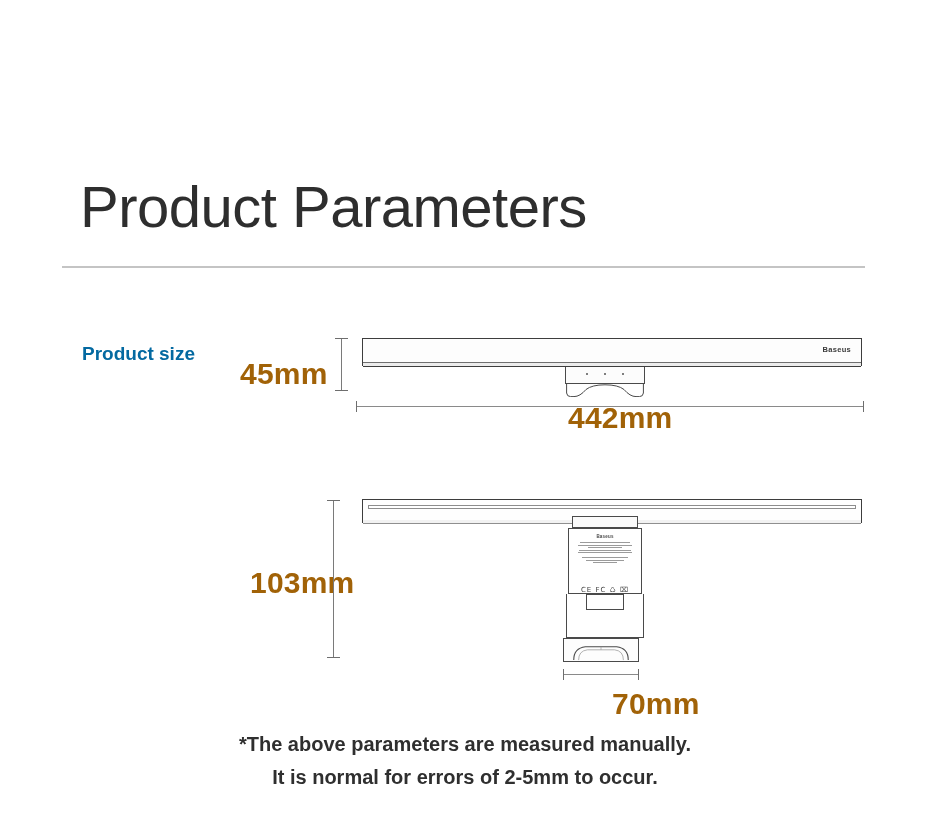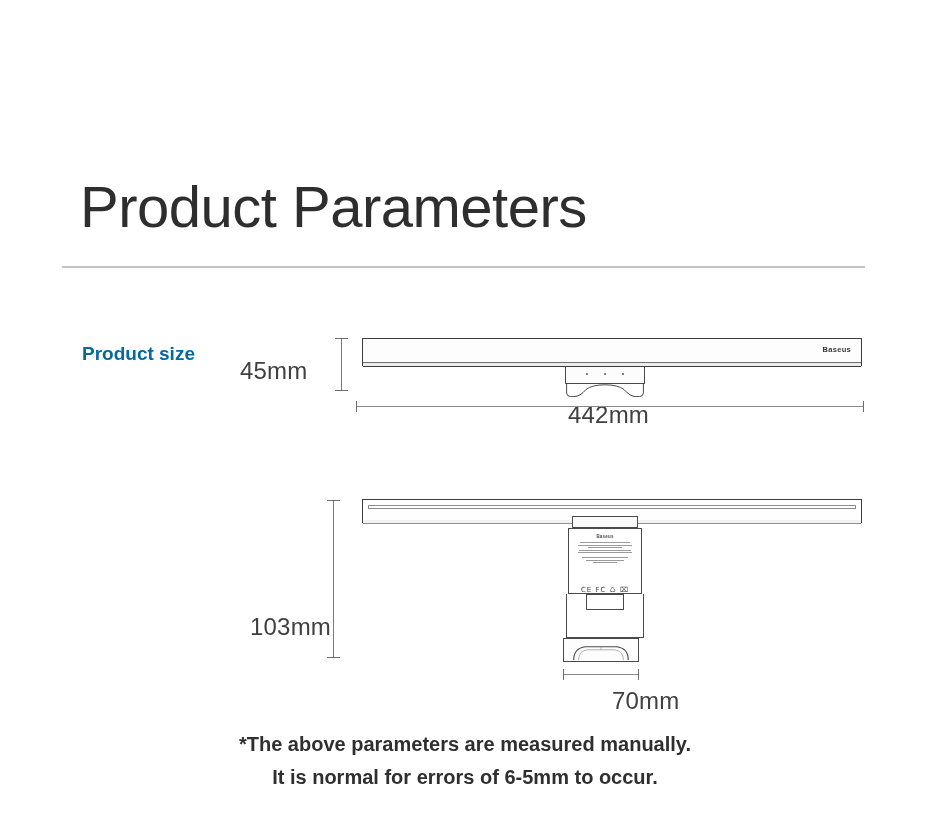--- a/index.html
+++ b/index.html
@@ -46,29 +46,29 @@
     position: absolute;
     left: 82px;
     top: 343px;
     font-size: 19px;
     font-weight: 700;
     color: #0369a1;
     white-space: nowrap;
   }
   .dim-text {
     position: absolute;
-    font-size: 24px;
-    font-weight: 400;
-    color: #404040;
+    font-size: 30px;
+    font-weight: 700;
+    color: #a16207;
     white-space: nowrap;
     letter-spacing: 0.2px;
   }
   .dim-45 { left: 240px; top: 357px; }
   .dim-442 { left: 568px; top: 401px; }
-  .dim-103 { left: 250px; top: 566px; margin-top: 47px; }
+  .dim-103 { left: 250px; top: 566px; }
   .dim-70 { left: 612px; top: 687px; }
 
   
   .vline {
     position: absolute;
     width: 1px;
     background: #7a7a7a;
   }
   .vline::before, .vline::after {
     content: "";
@@ -365,16 +365,16 @@
       <path d="M15,23 Q15,13 24,11.8 L52,11.8 Q61,13 61,23" fill="none" stroke="#9a9a9a" stroke-width="0.8"></path>
       <line x1="38" y1="8.5" x2="38" y2="11.8" stroke="#9a9a9a" stroke-width="0.7"></line>
     </svg>
   </div>
 
   <div class="dim-text dim-70">70mm</div>
   <div class="hline h70"></div>
 
   <div class="footnote">
     <div>*The above parameters are measured manually.</div>
-    <div>It is normal for errors of 6-5mm to occur.</div>
+    <div>It is normal for errors of 2-5mm to occur.</div>
   </div>
 
 </div>
 
 </body></html>

